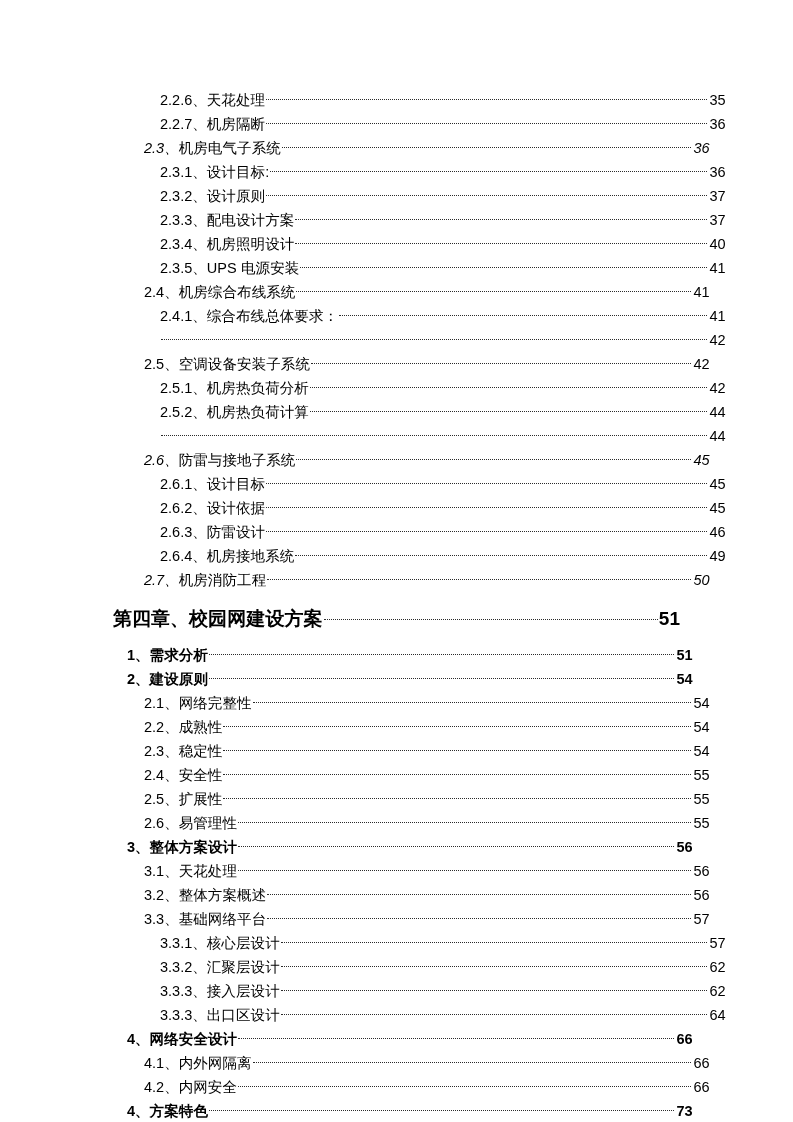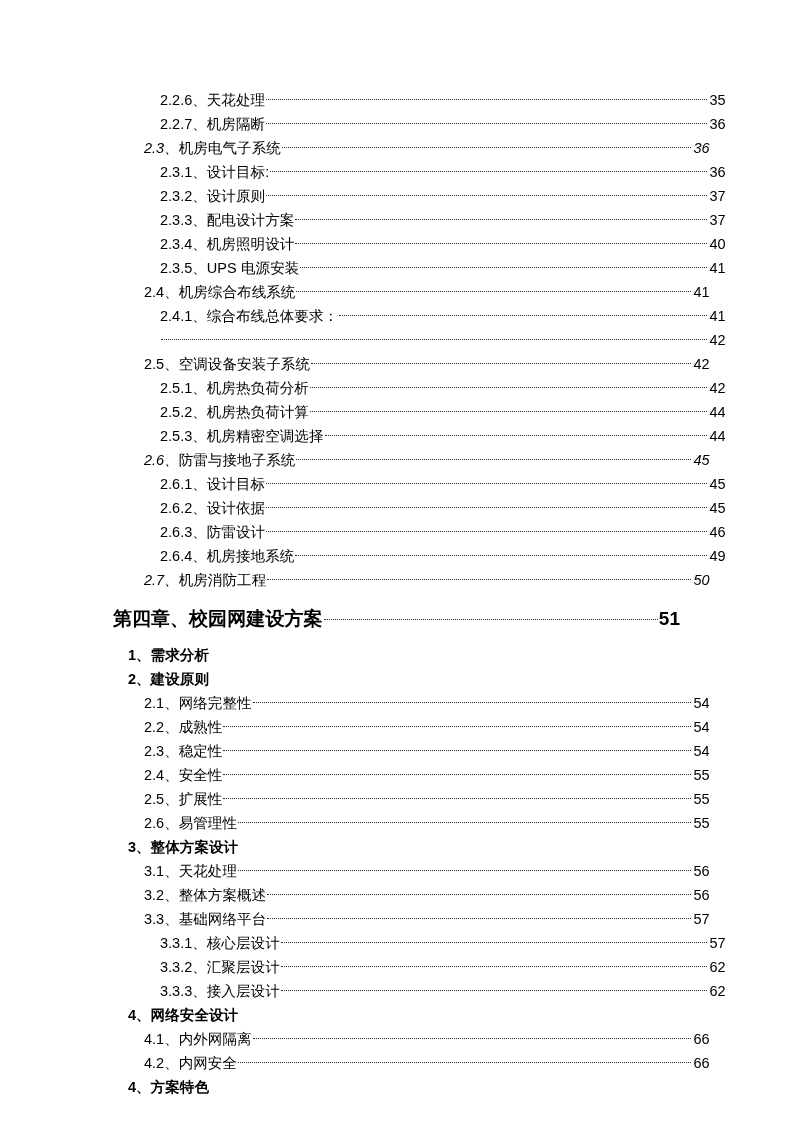--- a/index.html
+++ b/index.html
@@ -66,21 +66,21 @@
 
   .toc-page {
     flex: 0 0 auto;
     font-size: 14.5px;
     text-align: center;
     min-width: 19px;
   }
 
   
   .lvl-chapter { padding-left: 0px; }
-  .lvl-1       { padding-left: 14px; flex-direction: column; }
+  .lvl-1       { padding-left: 14px; }
   .lvl-2       { padding-left: 31px; }
   .lvl-3       { padding-left: 47px; }
 
   
   .bold .toc-label,
   .bold .toc-page { font-weight: bold; }
 
   .chapter {
     height: 30px;
     line-height: 30px;
@@ -168,21 +168,20 @@
         <span class="toc-label"><span class="num">2.5.1、</span><span class="title">机房热负荷分析</span></span>
         <span class="toc-leader"></span>
         <span class="toc-page">42</span>
       </div>
       <div class="toc-entry lvl-3">
         <span class="toc-label"><span class="num">2.5.2、</span><span class="title">机房热负荷计算</span></span>
         <span class="toc-leader"></span>
         <span class="toc-page">44</span>
       </div>
       <div class="toc-entry lvl-3">
-        <span class="toc-label"><span class="num">2.5.3、</span><span class="title">机房精密空调选择</span></span>
         <span class="toc-leader"></span>
         <span class="toc-page">44</span>
       </div>
       <div class="toc-entry lvl-2 ital">
         <span class="toc-label"><span class="num">2.6、</span><span class="title">防雷与接地子系统</span></span>
         <span class="toc-leader"></span>
         <span class="toc-page">45</span>
       </div>
       <div class="toc-entry lvl-3">
         <span class="toc-label"><span class="num">2.6.1、</span><span class="title">设计目标</span></span>
@@ -282,20 +281,25 @@
       <div class="toc-entry lvl-3">
         <span class="toc-label"><span class="num">3.3.2、</span><span class="title">汇聚层设计</span></span>
         <span class="toc-leader"></span>
         <span class="toc-page">62</span>
       </div>
       <div class="toc-entry lvl-3">
         <span class="toc-label"><span class="num">3.3.3、</span><span class="title">接入层设计</span></span>
         <span class="toc-leader"></span>
         <span class="toc-page">62</span>
       </div>
+      <div class="toc-entry lvl-3">
+        <span class="toc-label"><span class="num">3.3.3、</span><span class="title">出口区设计</span></span>
+        <span class="toc-leader"></span>
+        <span class="toc-page">64</span>
+      </div>
       <div class="toc-entry lvl-1 bold">
         <span class="toc-label"><span class="num">4、</span><span class="title">网络安全设计</span></span>
         <span class="toc-leader"></span>
         <span class="toc-page">66</span>
       </div>
       <div class="toc-entry lvl-2">
         <span class="toc-label"><span class="num">4.1、</span><span class="title">内外网隔离</span></span>
         <span class="toc-leader"></span>
         <span class="toc-page">66</span>
       </div>

